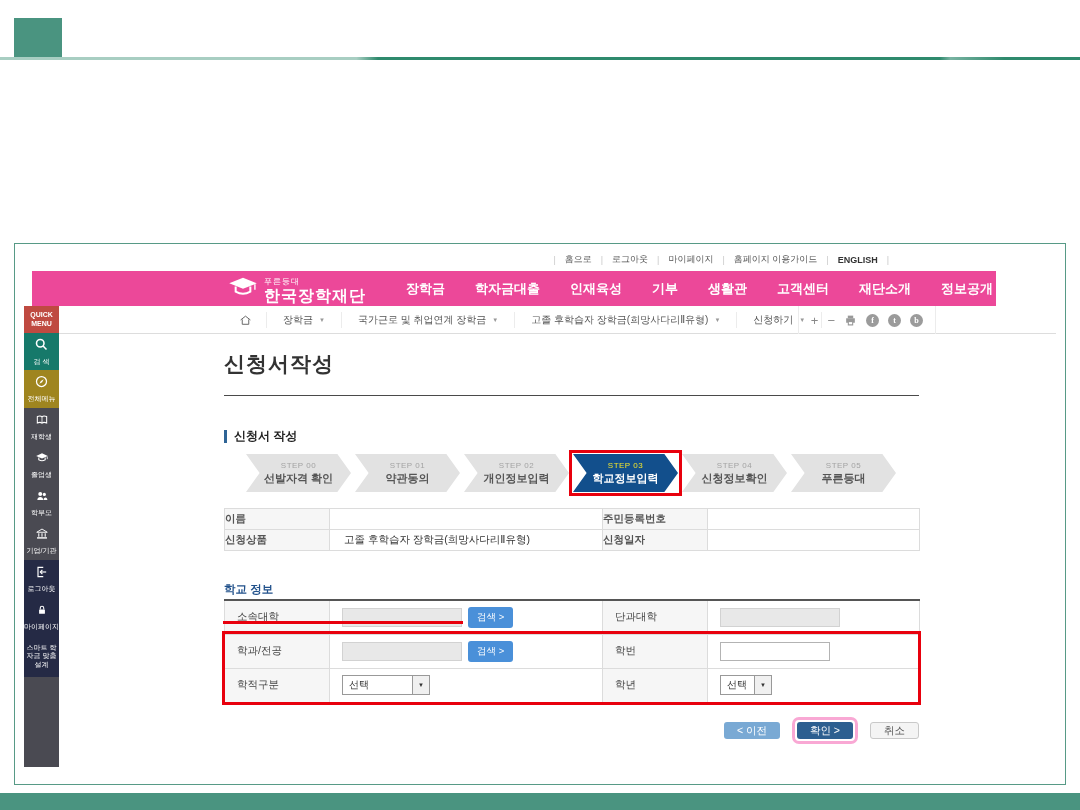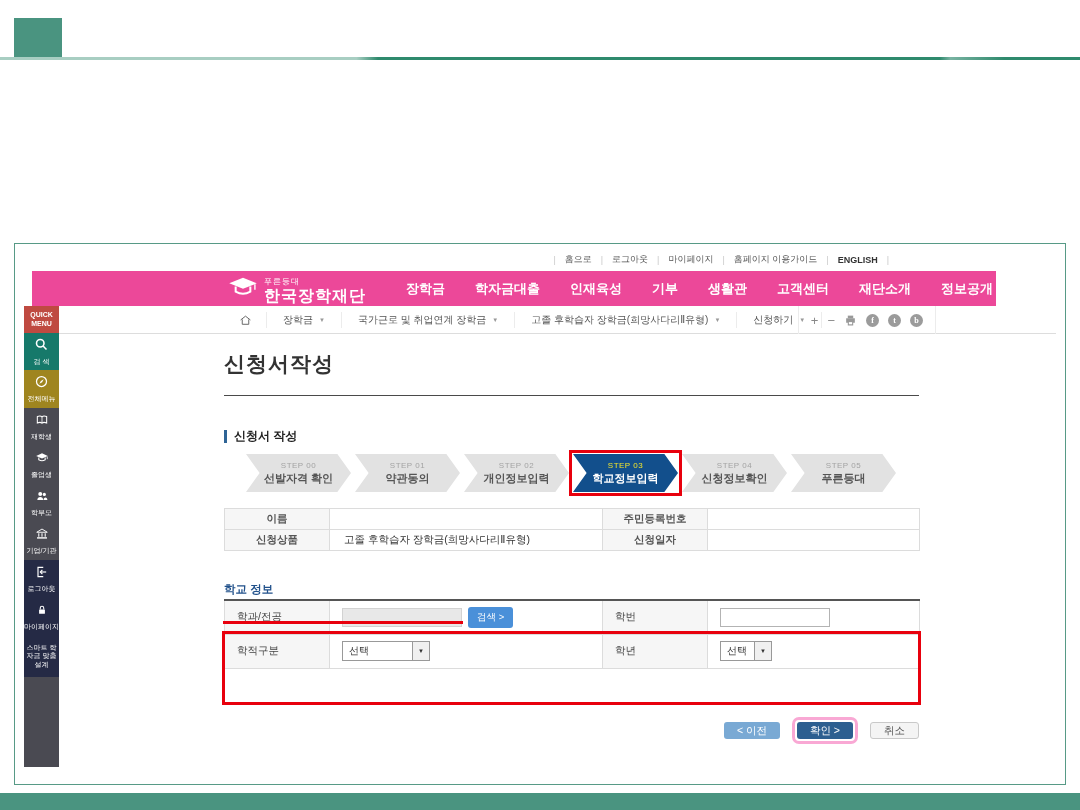--- a/index.html
+++ b/index.html
@@ -71,21 +71,21 @@
   .chev.active { background:#124f8c; }
   .chev.active .no { color:#f2e42b; }
   .chev.active .lb { color:#fff; }
   .chev-wrap { position:relative; flex:1; display:flex; }
   .chev-wrap.annotated::after { content:""; position:absolute; left:-4px; top:-4px; right:-4px; bottom:-4px; border:3px solid #e8000d; pointer-events:none; }
 
   
   table { border-collapse:collapse; table-layout:fixed; width:695px; font-size:10.5px; }
   #info-table { position:absolute; left:0; top:164px; }
   #info-table th, #info-table td { border:1px solid #dcdcdc; height:21px; }
-  th.hcell { background:#f6f6f6; color:#555; font-weight:bold; text-align:center; font-size:10.5px; }
+  th.hcell { background:#f6f6f6; color:#555; font-weight:bold; text-align:left; font-size:10.5px; }
   #info-table td { color:#333; text-align:left; padding-left:14px; }
 
   #school-label { position:absolute; left:0; top:232px; font-size:11.5px; font-weight:bold; color:#21518b;margin-top:6px; }
   #school-table { position:absolute; left:0; top:255px; border-top:2px solid #555; }
   #school-table th, #school-table td { border:1px solid #dcdcdc; height:34px; }
   #school-table th { background:#f6f6f6; color:#444; font-weight:normal; text-align:left; padding-left:12px; font-size:10.5px; }
   #school-table td { padding-left:12px; }
   .inp-disabled { display:inline-block; width:120px; height:19px; background:#e8e8e8; border:1px solid #d2d2d2; vertical-align:middle; }
   .inp-text { display:inline-block; width:110px; height:19px; background:#fff; border:1px solid #b3b3b3; vertical-align:middle; }
   .btn-search { display:inline-block; margin-left:6px; background:#4a90d9; color:#fff; font-size:9.5px; padding:4px 9px; border-radius:3px; vertical-align:middle; cursor:pointer; }
@@ -340,20 +340,30 @@
     <div id="school-label">학교 정보</div>
 
     <table id="school-table">
       <colgroup>
           <col style="width:105px">
           <col style="width:273px">
           <col style="width:105px">
           <col style="width:212px">
         </colgroup>
       <tbody>
+          <tr>
+        <th>소속대학</th>
+        <td>
+          <span class="inp-disabled"></span><span class="btn-search">검색 &gt;</span>
+        </td>
+        <th>단과대학</th>
+        <td>
+          <span class="inp-disabled"></span>
+        </td>
+      </tr>
       <tr>
         <th>학과/전공</th>
         <td>
           <span class="inp-disabled"></span><span class="btn-search">검색 &gt;</span>
         </td>
         <th>학번</th>
         <td>
           <span class="inp-text"></span>
         </td>
       </tr>

